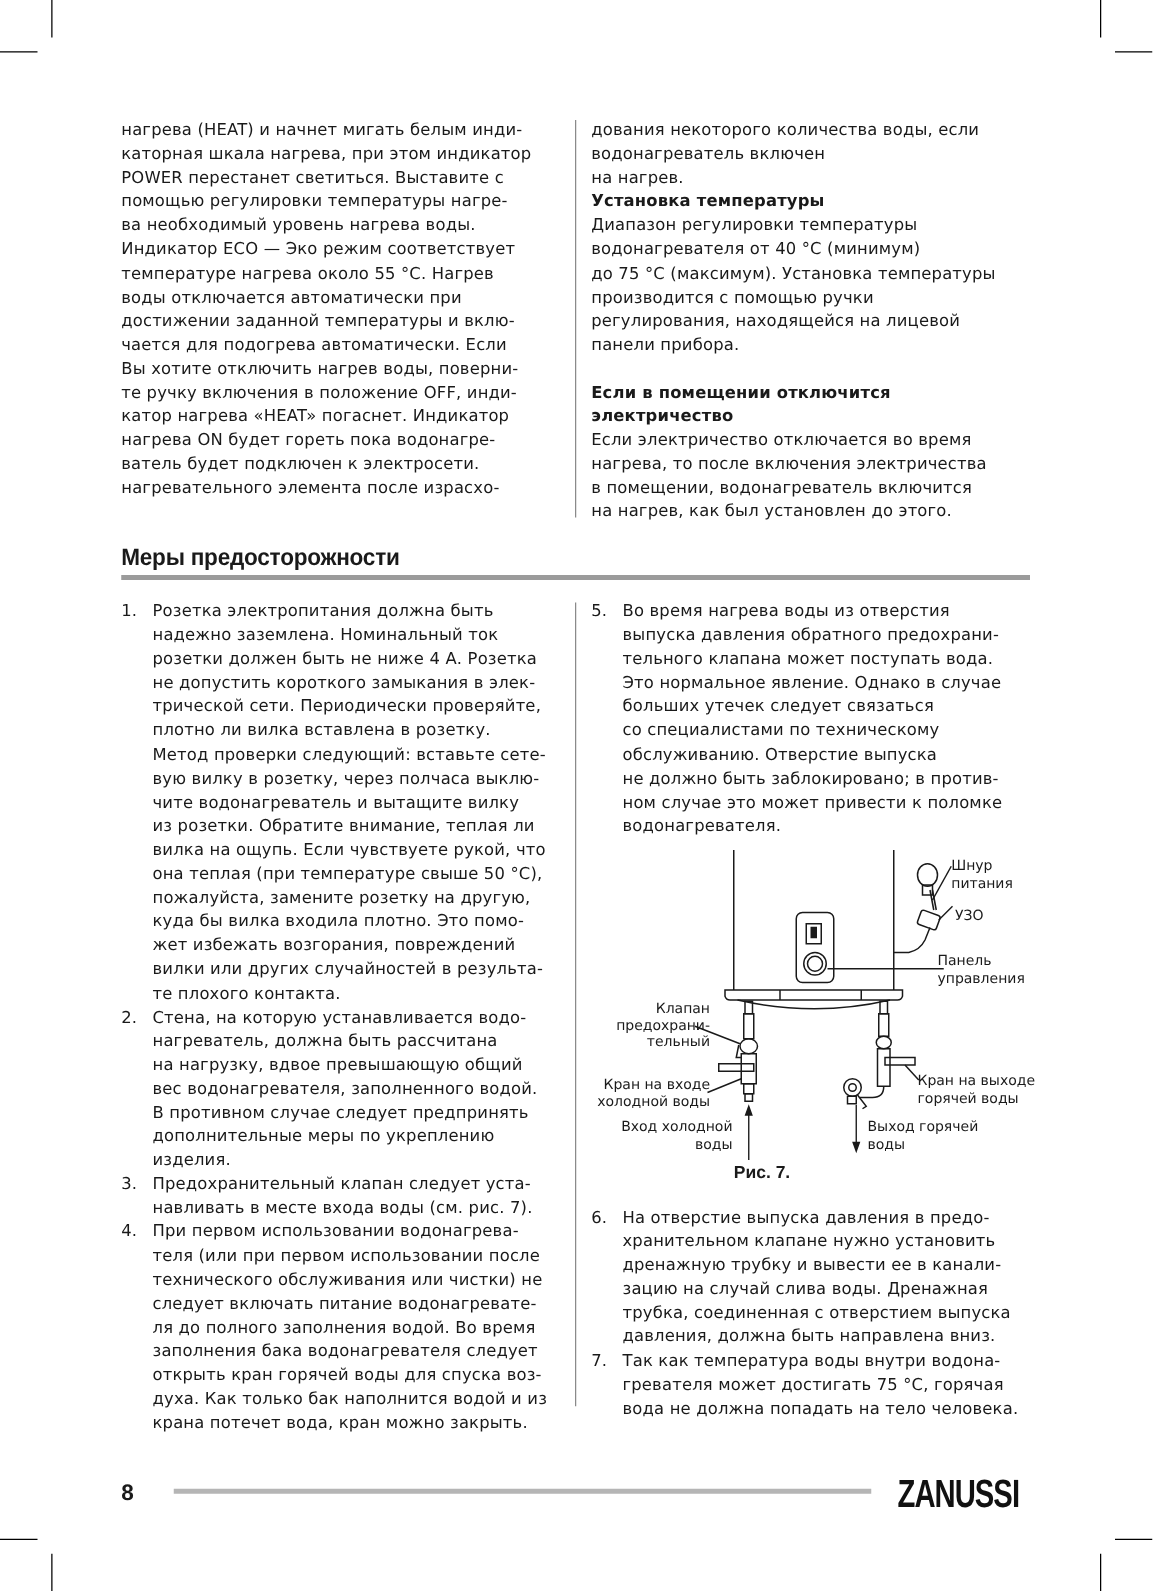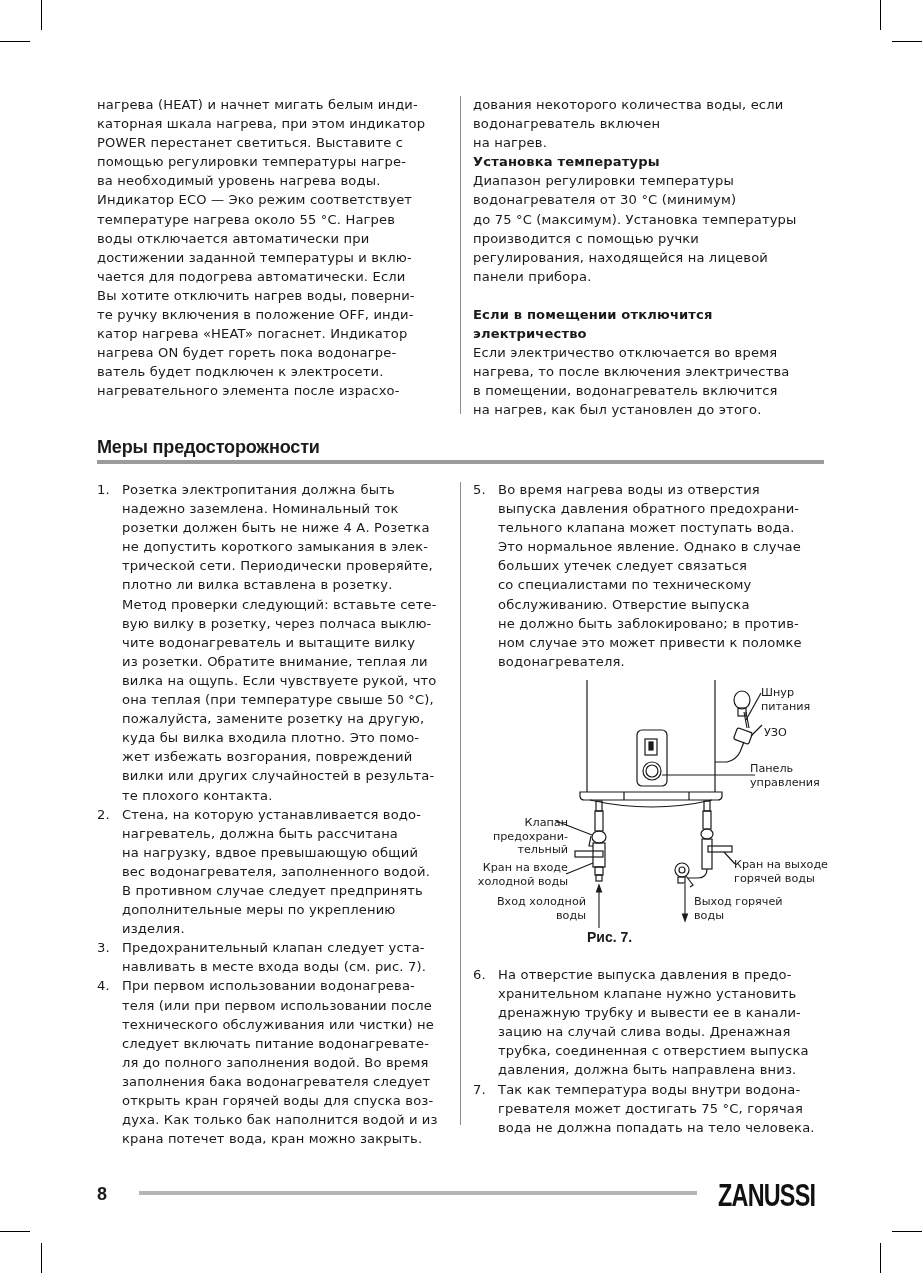--- a/index.html
+++ b/index.html
@@ -65,21 +65,21 @@
 
 <div class="col" style="left:473px;top:95px;width:350px;">
   <div id="top-right-intro">
       <div>дования некоторого количества воды, если</div>
       <div>водонагреватель включен</div>
       <div>на нагрев.</div>
     </div>
   <p class="b">Установка температуры</p>
   <div id="temp-text">
       <div>Диапазон регулировки температуры</div>
-      <div>водонагревателя от 30 °C (минимум)</div>
+      <div>водонагревателя от 40 °C (минимум)</div>
       <div>до 75 °C (максимум). Установка температуры</div>
       <div>производится с помощью ручки</div>
       <div>регулирования, находящейся на лицевой</div>
       <div>панели прибора.</div>
     </div>
   <div style="height:19px;"></div>
   <div id="power-heading" class="b">
       <div>Если в помещении отключится</div>
       <div>электричество</div>
     </div>
@@ -228,21 +228,21 @@
   </svg>
   <div class="lbl" id="lbl-cord" style="left:289px;top:6px;">
       <div>Шнур</div>
       <div>питания</div>
     </div>
   <div class="lbl" style="left:292px;top:46px;">УЗО</div>
   <div class="lbl" id="lbl-panel" style="left:278px;top:82px;">
       <div>Панель</div>
       <div>управления</div>
     </div>
-  <div class="lbl" id="lbl-valve" style="left:0px;top:136px;width:96px;text-align:right;">
+  <div class="lbl" id="lbl-valve" style="left:0px;top:120px;width:96px;text-align:right;">
       <div>Клапан</div>
       <div>предохрани-</div>
       <div>тельный</div>
     </div>
   <div class="lbl" id="lbl-coldtap" style="left:0px;top:181px;width:96px;text-align:right;">
       <div>Кран на входе</div>
       <div>холодной воды</div>
     </div>
   <div class="lbl" id="lbl-coldin" style="left:0px;top:215px;width:114px;text-align:right;">
       <div>Вход холодной</div>

